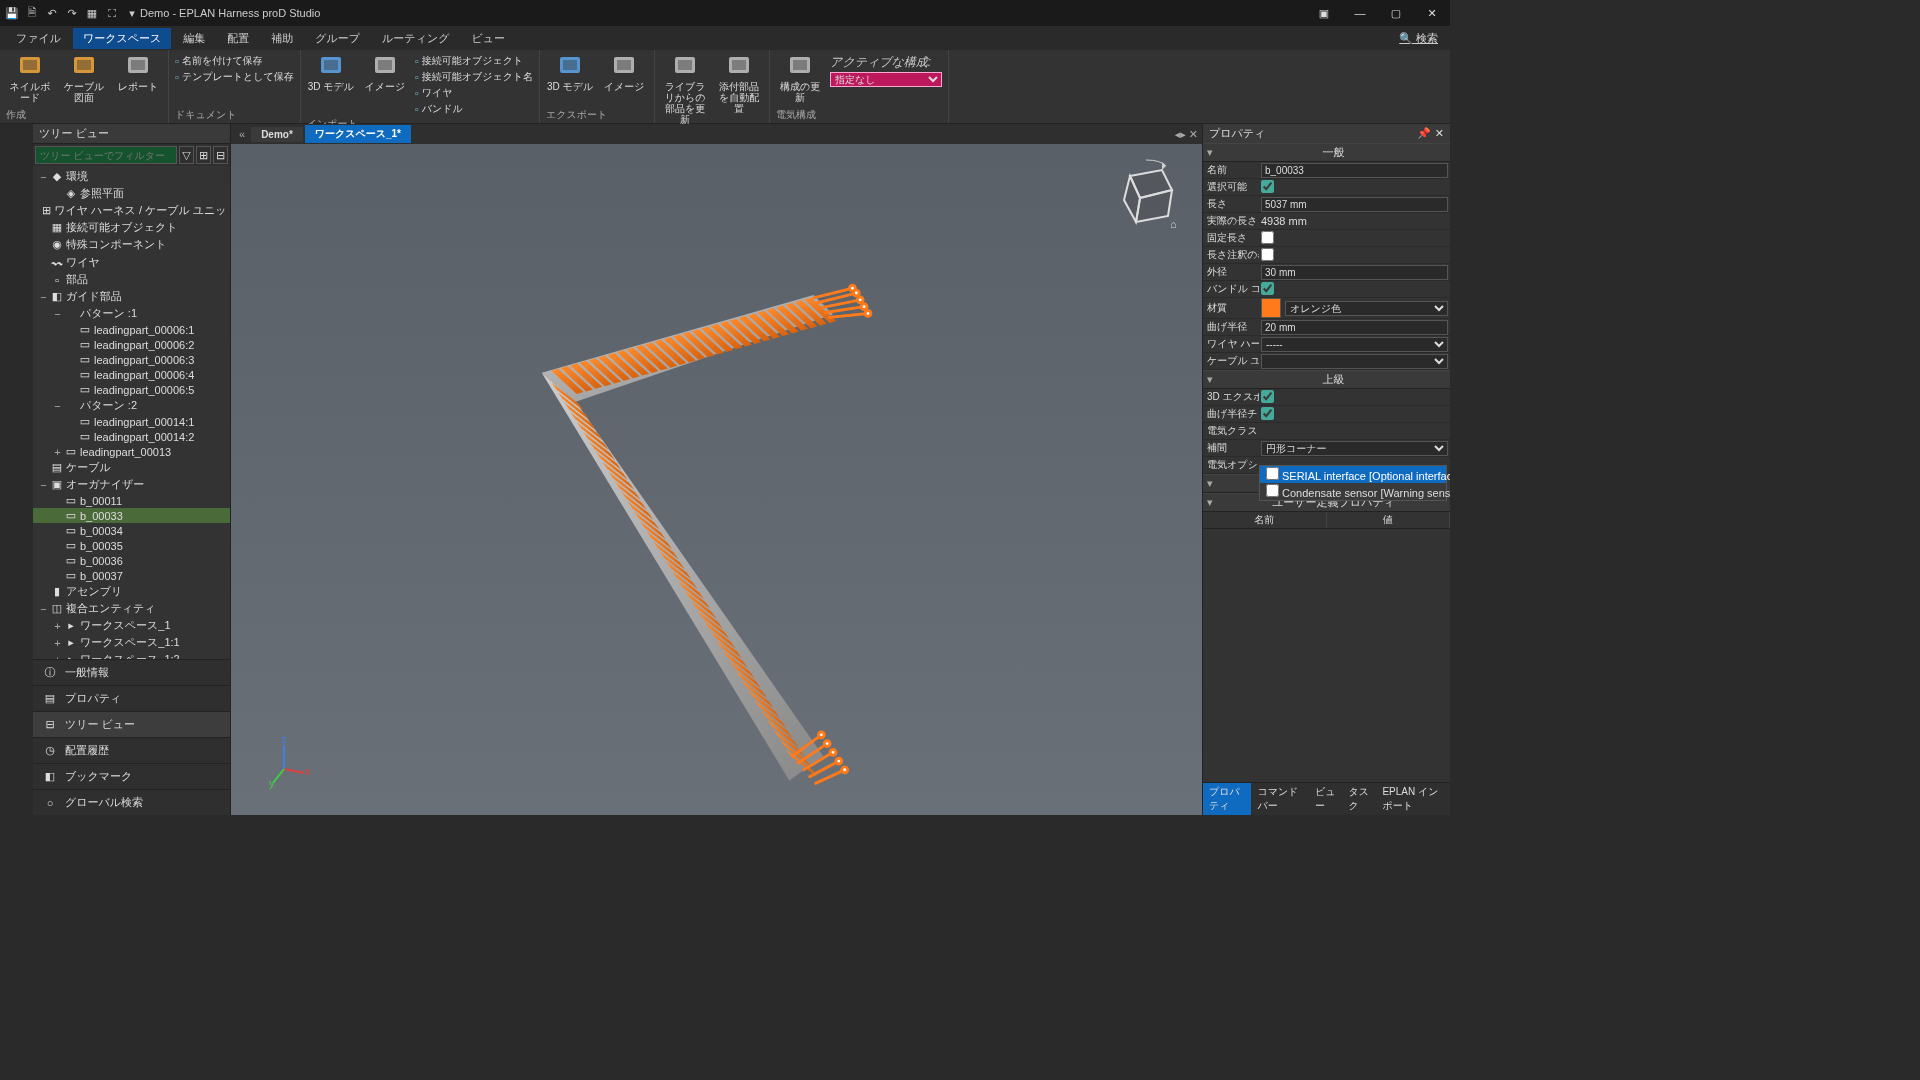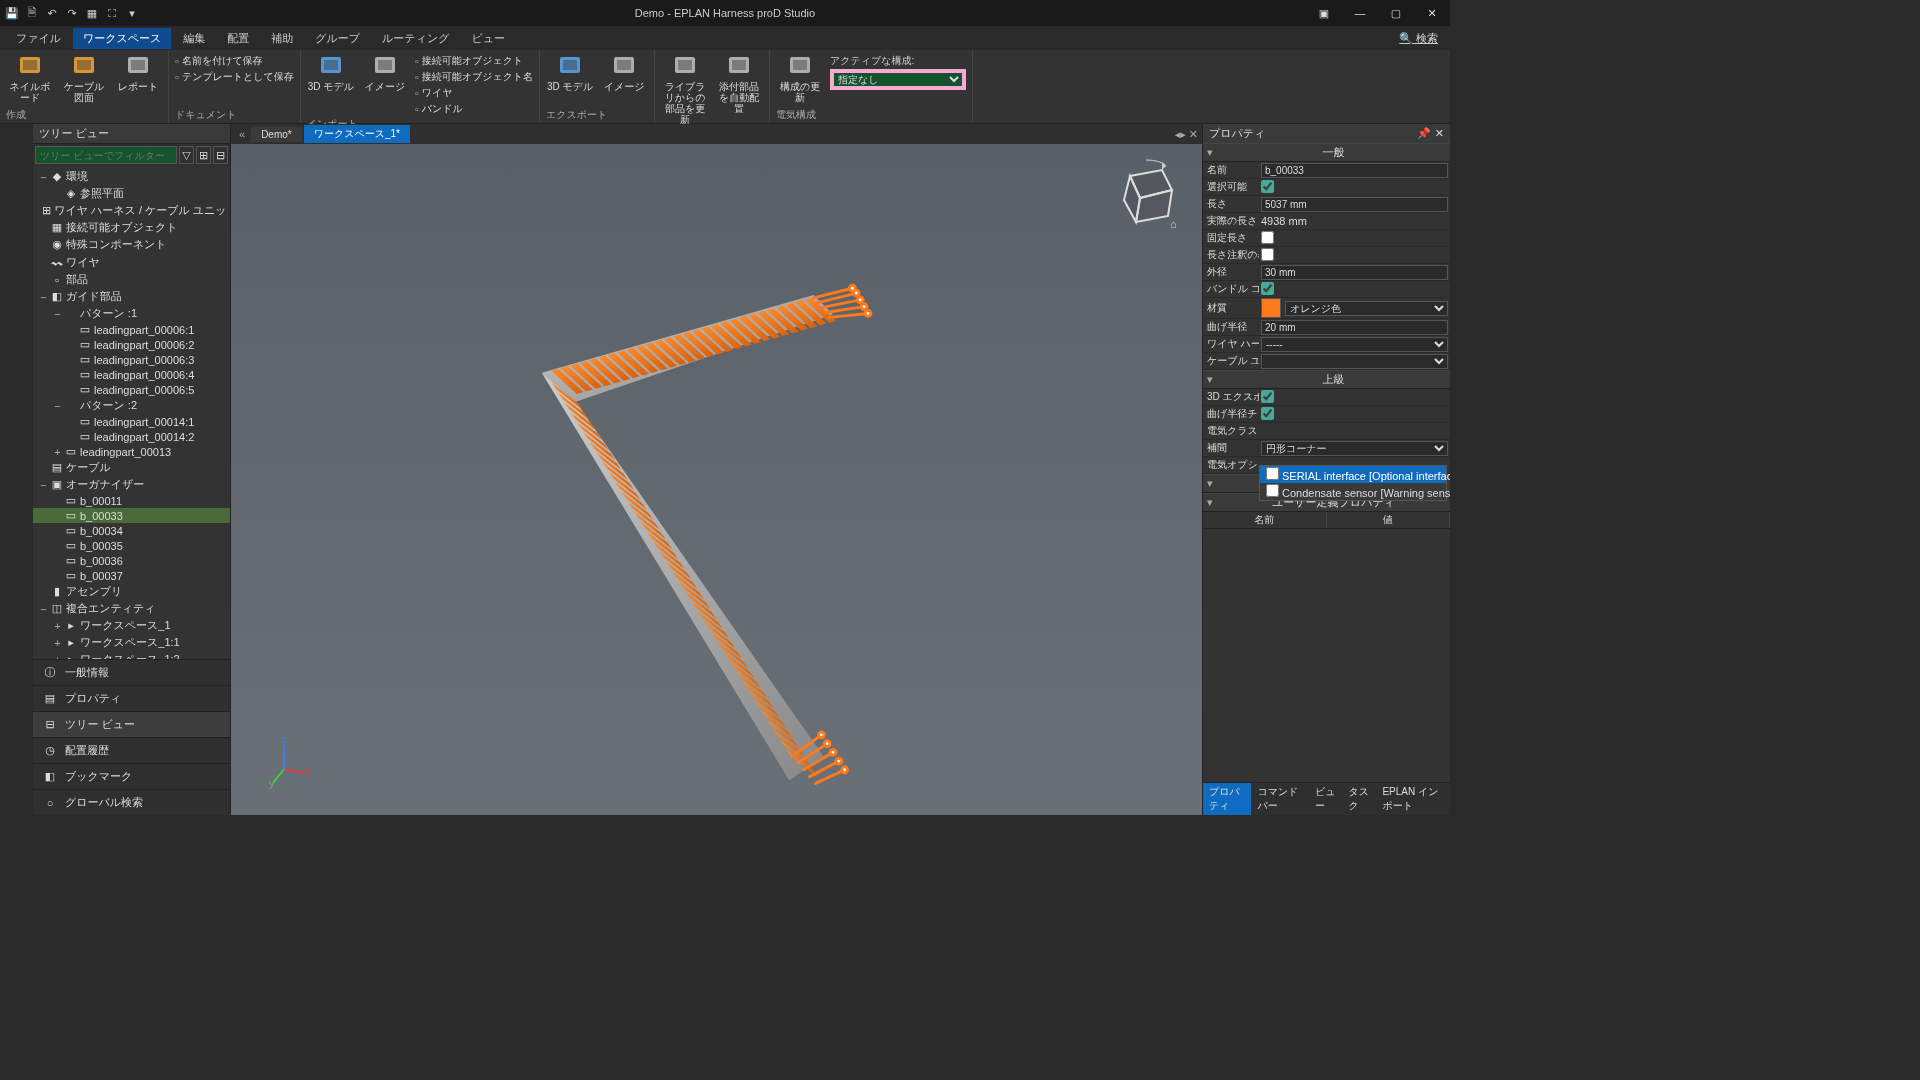--- a/index.html
+++ b/index.html
@@ -1,58 +1,58 @@
 <!DOCTYPE html>
 <html><head>
 <meta charset="utf-8">
 <style>
 * { margin:0; padding:0; box-sizing:border-box; font-family:"Meiryo UI","Segoe UI",sans-serif; font-size:11px; color:#ddd; user-select:none; }
 body { width:1450px; height:815px; background:#2a2a2a; overflow:hidden; }
 .titlebar { height:26px; background:#1a1a1a; display:flex; align-items:center; padding:0 4px; }
 .titlebar .qat { display:flex; gap:4px; align-items:center; }
 .titlebar .qat span { width:16px; height:16px; display:inline-flex; align-items:center; justify-content:center; color:#ccc; cursor:pointer; }
-.titlebar .title { flex:1; text-align:center; color:#ccc; }
+.titlebar .title { flex:1; text-align:left; color:#ccc; }
 .titlebar .win-btns { display:flex; gap:8px; }
 .titlebar .win-btns span { width:28px; height:20px; display:inline-flex; align-items:center; justify-content:center; cursor:pointer; }
 .menubar { height:24px; background:#2a2a2a; display:flex; align-items:center; padding:0 6px; gap:2px; }
 .menubar .mitem { padding:3px 10px; color:#ccc; cursor:pointer; }
 .menubar .mitem.active { background:#0f4b8f; color:#fff; }
 .menubar .search { margin-left:auto; color:#ccc; padding:2px 6px;text-decoration:underline; }
 .ribbon { height:74px; background:#333; display:flex; border-bottom:1px solid #222; }
 .rgroup { border-right:1px solid #444; padding:2px 6px 0 6px; display:flex; flex-direction:column; }
 .rgroup .rbody { flex:1; display:flex; align-items:flex-start; gap:6px; }
 .rgroup .rlabel { text-align:left; font-size:10px; color:#aaa; padding:1px 0; }
 .rbtn { display:flex; flex-direction:column; align-items:center; width:48px; cursor:pointer; }
 .ricon { width:30px; height:28px; display:flex; align-items:center; justify-content:center; margin-bottom:1px; }
 .rbtn .lbl { font-size:10px; text-align:center; line-height:11px; }
 .rlist { display:flex; flex-direction:column; gap:2px; padding-top:2px; }
 .rlist div { font-size:10px; cursor:pointer; white-space:nowrap; display:flex; align-items:center; gap:3px; }
 .rdrop { display:flex; flex-direction:column; gap:1px; padding-top:2px;}
-.rdrop .dlbl{font-size:10px;color:#ccc;}
-.rdrop select{background:#14532d;border:4px solid #f9a8d4;color:#ddd;font-size:10px;width:136px;}
+.rdrop .dlbl{font-size:12px;color:#ccc;font-style:italic;}
+.rdrop select{background:#be185d;border:1px solid #f9a8d4;color:#ddd;font-size:10px;width:112px;}
 .content { display:flex; height:calc(100% - 26px - 24px - 74px);margin-left:33px; }
 .leftpanel { width:198px; background:#333; display:flex; flex-direction:column; border-right:1px solid #222; }
 .panel-title { background:#3a3a3a; padding:2px 6px; font-size:11px; border-bottom:1px solid #222;}
 .filterrow { display:flex; padding:2px; gap:2px; background:#2f2f2f;}
 .filterrow input { flex:1; background:#14532d; border:1px solid #555; color:#ddd; padding:1px 4px; font-size:10px;}
 .filterrow span{width:18px;height:18px;display:inline-flex;align-items:center;justify-content:center;border:1px solid #555;cursor:pointer;}
 .tree { flex:1; overflow-y:auto; padding:2px 0; position:relative;}
 .tree::-webkit-scrollbar{width:8px;}
 .tree::-webkit-scrollbar-thumb{background:#555;}
 .tnode { padding:1px 2px 1px 6px; white-space:nowrap; cursor:pointer; display:flex; align-items:center; gap:3px; font-size:11px;}
 .tnode.sel { background:#4a6a3a; }
 .tnode .tw{display:inline-block;width:9px;text-align:center;color:#aaa;}
 .tnode .ti{display:inline-block;width:12px;text-align:center;}
 .bottom-tabs { background:#2f2f2f; }
 .btab { padding:5px 10px; display:flex; align-items:center; gap:8px; cursor:pointer; border-top:1px solid #222;}
 .btab.active { background:#3d3d3d; }
 .btab .bi{width:14px;display:inline-block;text-align:center;}
 .center { flex:1; display:flex; flex-direction:column; background:#5d6470; position:relative; }
 .doctabs { height:20px; background:#2f2f2f; display:flex; align-items:center; padding-left:4px; gap:2px;}
-.doctabs .dt{padding:2px 10px;background:#3a3a3a;font-size:10px;cursor:pointer;}
+.doctabs .dt{padding:2px 10px;background:#3a3a3a;font-size:10px;cursor:pointer;font-weight:bold;}
 .doctabs .dt.active{background:#0f6bbf;color:#fff;}
 .doctabs .dtarrow{padding:0 4px;color:#aaa;cursor:pointer;}
 .viewport { flex:1; position:relative; background:linear-gradient(#5a6068,#6a7078); overflow:hidden;}
 .axis{position:absolute;left:28px;bottom:28px;width:50px;height:50px;}
 .navcube{position:absolute;right:16px;top:12px;width:80px;height:80px;}
 .rightpanel { width:248px; background:#333; display:flex; flex-direction:column; border-left:1px solid #222;}
 .prop-title{background:#3a3a3a;padding:2px 6px;display:flex;align-items:center;}
 .prop-title span:first-child{flex:1;}
 .prop-sec{background:#3a3a3a;padding:1px 4px;display:flex;align-items:center;border-top:1px solid #444;border-bottom:1px solid #222;}
 .prop-sec .chev{width:14px;color:#aaa;cursor:pointer;}

